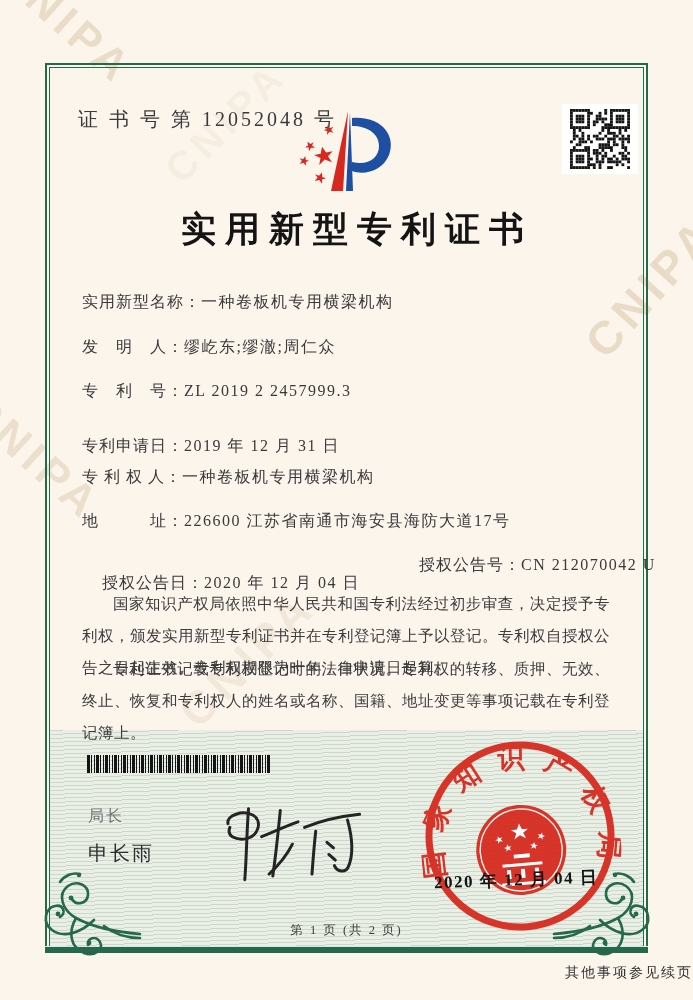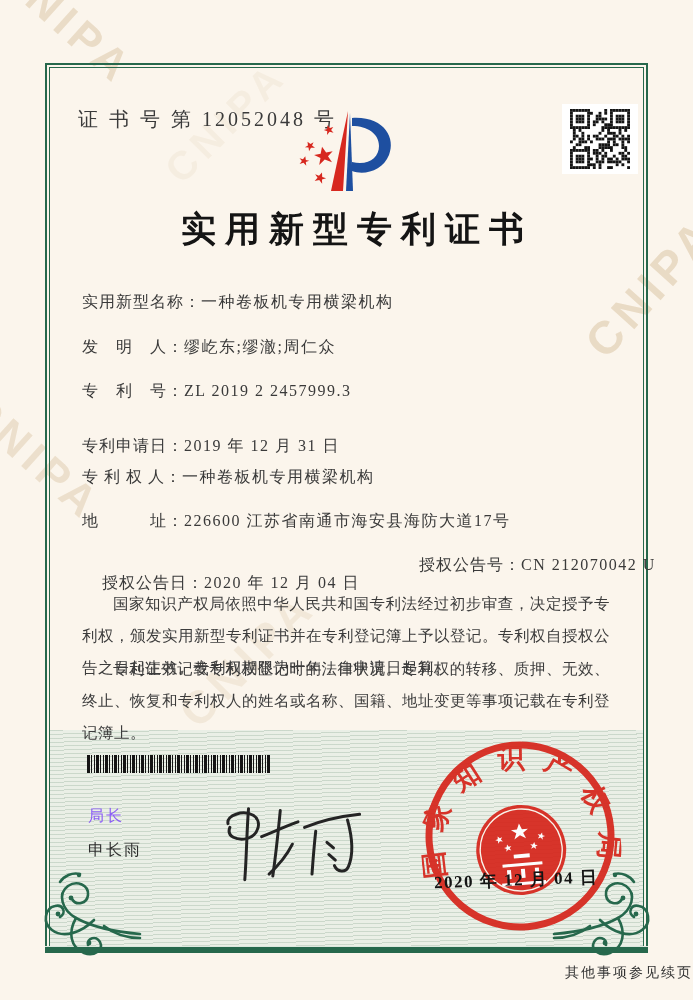--- a/index.html
+++ b/index.html
@@ -40,22 +40,22 @@
   
   .row{position:absolute;left:82px;font-size:16px;color:var(--ink,#3a3a3a);
        white-space:pre;letter-spacing:1px;}
   .row .val{letter-spacing:1.5px;}
   .grant-no{position:absolute;left:337px;top:0;}
   
   .para{position:absolute;left:82px;width:528px;font-size:15.5px;line-height:32px;
         text-align:justify;text-indent:2em;color:#3c3c3c;letter-spacing:.5px;margin:0;}
   
   .barcode{position:absolute;left:85px;top:755px;width:190px;height:18px;}
-  .duty{position:absolute;left:88px;top:806px;font-size:16px;color:#8b5cf6;letter-spacing:2px;}
-  .duty-name{position:absolute;left:88px;top:840px;font-size:16px;color:#2e2e2e;letter-spacing:2px;}
+  .duty{position:absolute;left:88px;top:806px;font-size:16px;color:#737373;letter-spacing:2px;}
+  .duty-name{position:absolute;left:88px;top:840px;font-size:20px;color:#2e2e2e;letter-spacing:2px;}
   .signature{position:absolute;left:200px;top:792px;width:168px;height:96px;}
   .seal{position:absolute;left:420px;top:736px;width:200px;height:200px;
         transform:rotate(-5deg);opacity:.92;}
   .seal-date{position:absolute;left:434px;top:868px;width:190px;font-size:17px;
         font-weight:600;color:#141414;letter-spacing:1.5px;transform:rotate(-2deg);
         white-space:nowrap;}
   .page-info{position:absolute;left:0;right:0;top:922px;text-align:center;
         font-size:12.5px;color:#3b3b3b;letter-spacing:2px;}
   .note{position:absolute;left:0;right:0;top:964px;text-align:right;
         font-size:14px;color:#333;letter-spacing:2px;}
@@ -476,15 +476,16 @@
       <rect x="92" y="118" width="16" height="4" fill="#fff"></rect>
       <rect x="80" y="127" width="40" height="3" fill="#fff"></rect>
       <rect x="84" y="133" width="4" height="9" fill="#fff"></rect>
       <rect x="98" y="133" width="4" height="9" fill="#fff"></rect>
       <rect x="112" y="133" width="4" height="9" fill="#fff"></rect>
       <rect x="78" y="146" width="44" height="3" fill="#fff"></rect>
     </g>
   </svg>
   <div class="seal-date">2020 年 12 月 04 日</div>
 
+  <div class="page-info">第 1 页 (共 2 页)</div>
   <div class="note">其他事项参见续页</div>
 
 </div>
 
 </body></html>

